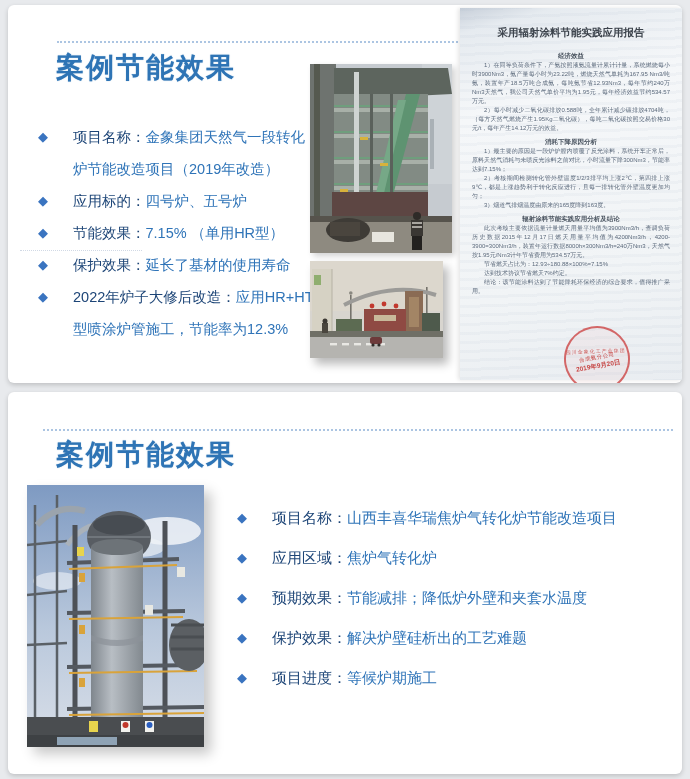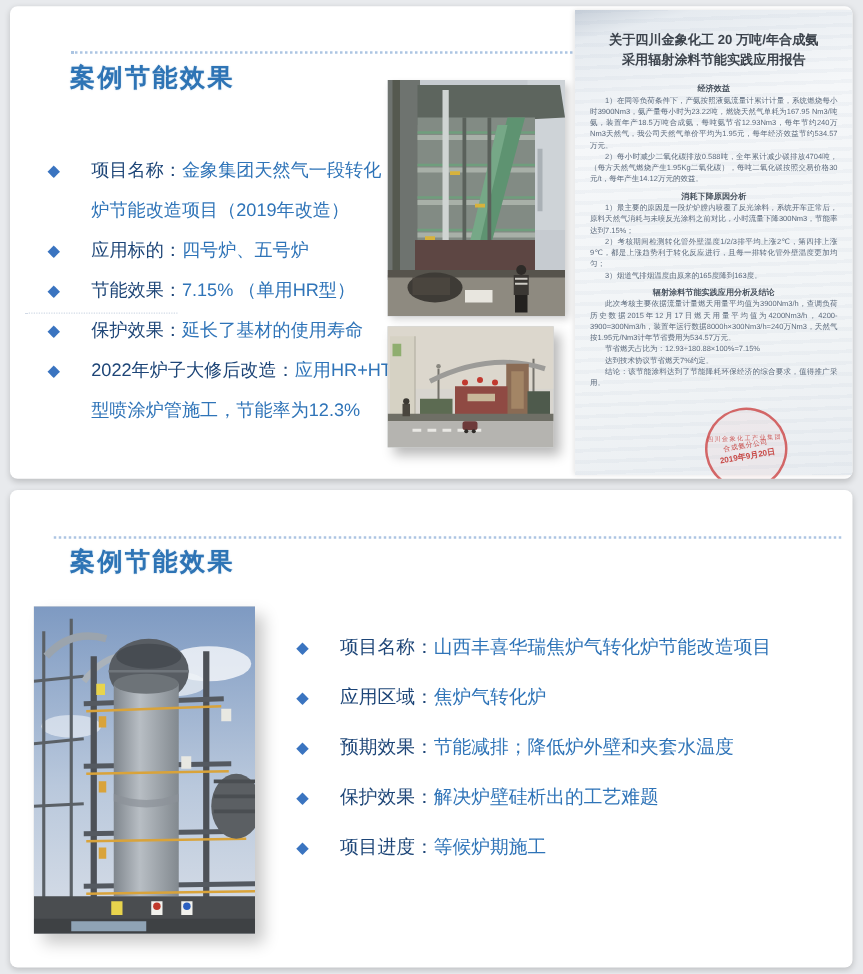--- a/index.html
+++ b/index.html
@@ -21,21 +21,21 @@
   #slide2 { top:392px; height:382px; }
 
   .dotted-rule {
     position:absolute; height:0; border-top:2px dotted #a4bfdf; opacity:.9;
   }
   #slide1 .dotted-rule { left:49px; top:36px; width:412px; }
   #slide2 .dotted-rule { left:35px; top:37px; width:630px; }
 
   .case-title {
     position:absolute; left:48px; top:44px;
-    font-size:20px; font-weight:bold; color:#2e74b5;
+    font-size:28px; font-weight:bold; color:#2e74b5;
     letter-spacing:2px;
     text-shadow:0 0 1px rgba(46,116,181,.55);
   }
 
   
   .bullets { position:absolute; list-style:none; }
   #slide1 .bullets { left:25px; top:116px; width:282px; font-size:14.5px; line-height:32px; }
   #slide2 .bullets { left:224px; top:106px; width:432px; font-size:15px;  line-height:40px; }
   .bullets li { position:relative; padding-left:40px; }
   .bullets .dm {
@@ -195,21 +195,20 @@
         <circle cx="63" cy="84" r="1.6" fill="#2e2b28"></circle>
         <circle cx="69" cy="84" r="1.6" fill="#2e2b28"></circle>
         <rect x="12" y="62" width="6" height="10" fill="#4a463e"></rect>
         <circle cx="15" cy="60" r="2.5" fill="#3c3933"></circle>
       </svg>
 
     </figure>
 
     <aside class="report">
       <div class="rp-title">
-        <div>关于四川金象化工 20 万吨/年合成氨</div>
         <div>采用辐射涂料节能实践应用报告</div>
       </div>
       <p class="rp-h">经济效益</p>
       <p class="rp-p">1）在同等负荷条件下，产氨按照液氨流量计累计计量，系统燃烧每小时3900Nm3，氨产量每小时为23.22吨，燃烧天然气单耗为167.95 Nm3/吨氨，装置年产18.5万吨合成氨，每吨氨节省12.93Nm3，每年节约240万Nm3天然气，我公司天然气单价平均为1.95元，每年经济效益节约534.57万元。</p>
       <p class="rp-p">2）每小时减少二氧化碳排放0.588吨，全年累计减少碳排放4704吨，（每方天然气燃烧产生1.95Kg二氧化碳），每吨二氧化碳按照交易价格30元/t，每年产生14.12万元的效益。</p>
       <p class="rp-h">消耗下降原因分析</p>
       <p class="rp-p">1）最主要的原因是一段炉炉膛内喷覆了反光涂料，系统开车正常后，原料天然气消耗与未喷反光涂料之前对比，小时流量下降300Nm3，节能率达到7.15%；</p>
       <p class="rp-p">2）考核期间检测转化管外壁温度1/2/3排平均上涨2℃，第四排上涨9℃，都是上涨趋势利于转化反应进行，且每一排转化管外壁温度更加均匀；</p>
       <p class="rp-p">3）烟道气排烟温度由原来的165度降到163度。</p>
       <p class="rp-h">辐射涂料节能实践应用分析及结论</p>

